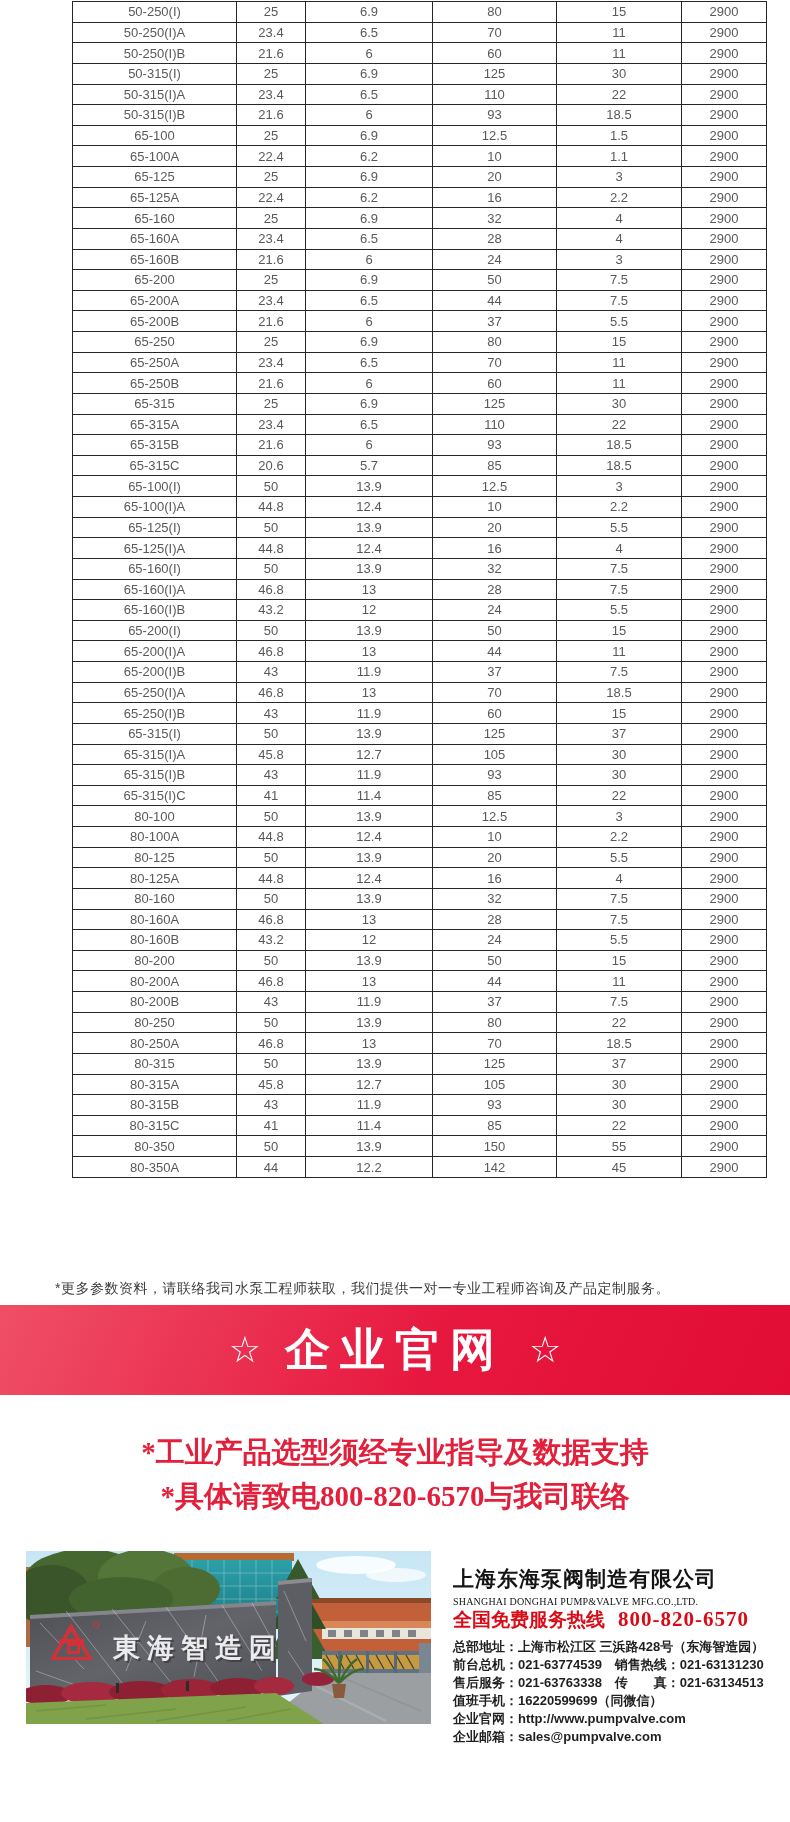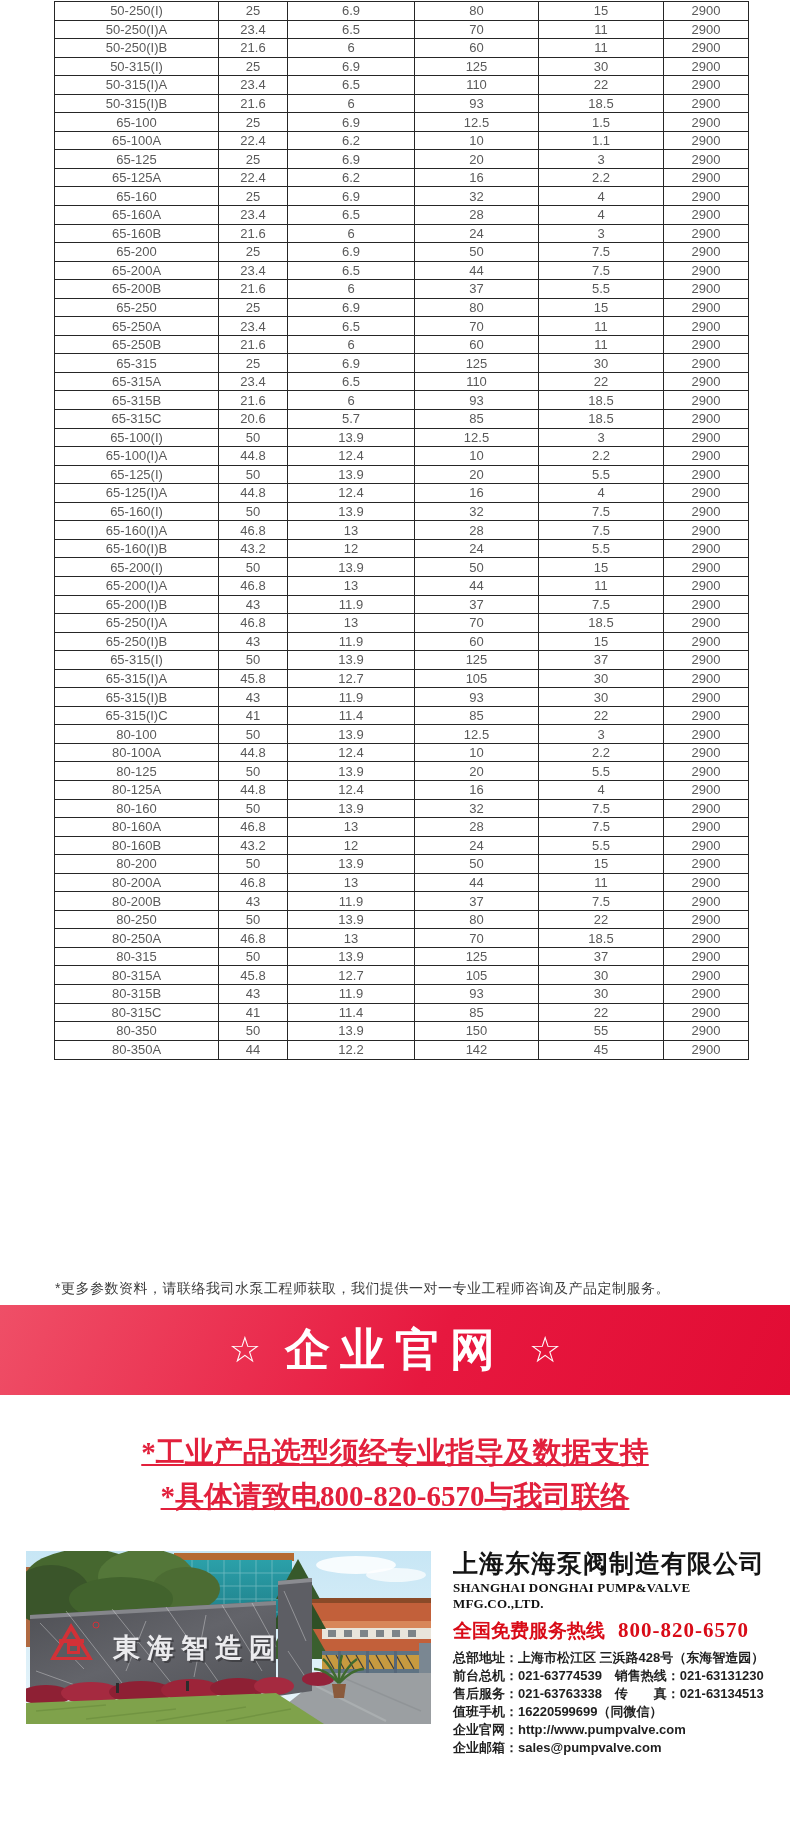--- a/index.html
+++ b/index.html
@@ -1,52 +1,52 @@
 <!DOCTYPE html>
 <html><head>
 <meta charset="utf-8">
 <style>
   html,body{margin:0;padding:0;background:#fff;}
   body{width:790px;height:1822px;position:relative;font-family:"Liberation Sans",sans-serif;}
   .page{position:absolute;left:0;top:0;width:790px;height:1822px;background:#fff;overflow:hidden;}
 
   
-  .spec-table{position:absolute;left:54px;top:1px;width:694px;height:1059px;
+  .spec-table{position:absolute;left:72px;top:1px;width:694px;height:1177px;
     border-collapse:collapse;table-layout:fixed;}
   .spec-table td{border:1px solid #262626;text-align:center;vertical-align:middle;
     padding:0;font-size:13px;color:#595959;font-family:"Liberation Sans",sans-serif;
     overflow:hidden;white-space:nowrap;}
 
   
   .note{position:absolute;left:55px;top:1280px;font-size:14px;color:#3d3d3d;
     letter-spacing:0.5px;}
 
   
   .banner{position:absolute;left:0;top:1305px;width:790px;height:90px;
     background:linear-gradient(115deg,#ef4f67 0%,#e7183f 55%,#e20c34 100%);
     display:flex;align-items:center;justify-content:center;gap:24px;}
   .banner .star{color:#fff;font-size:36px;line-height:1;}
   .banner .banner-title{color:#fff;font-size:45px;font-weight:bold;
     letter-spacing:10px;font-family:"Liberation Sans",sans-serif;}
 
   
   .notice{position:absolute;left:0;width:790px;text-align:center;
     font-family:"Liberation Serif",serif;font-weight:bold;font-size:29px;
-    color:#e2203c;line-height:32px;text-decoration:underline;}
+    color:#e2203c;line-height:32px;}
   .notice1{top:1436px;}
   .notice2{top:1480px;}
 
   
   .footer-photo{position:absolute;left:26px;top:1551px;width:405px;height:173px;}
   .company-block{position:absolute;left:453px;top:1549px;width:316px;}
-  .company-cn{font-size:25px;font-weight:bold;color:#141414;letter-spacing:1px;
-    line-height:28px;font-family:"Liberation Sans",sans-serif;}
-  .company-en{margin-top:3px;font-size:13px;font-weight:bold;color:#101010;
+  .company-cn{font-size:21px;font-weight:bold;color:#141414;letter-spacing:1px;
+    line-height:28px;font-family:"Liberation Sans",sans-serif;margin-top:16px;}
+  .company-en{margin-top:3px;font-size:10px;font-weight:normal;color:#101010;
     font-family:"Liberation Serif",serif;letter-spacing:0.2px;}
-  .hotline{margin-top:6px;color:#d90b17;font-family:"Liberation Serif",serif;
+  .hotline{color:#d90b17;font-family:"Liberation Serif",serif;
     font-weight:bold;white-space:nowrap;}
   .hotline .hl-label{font-size:19px;}
   .hotline .hl-number{font-size:21px;margin-left:9px;letter-spacing:1px;}
   .contacts{margin-top:5px;}
   .contacts div{font-size:13px;font-weight:bold;color:#1f1f1f;line-height:18px;
     font-family:Liberation Sans, sans-serif;white-space:nowrap;}
 </style>
 </head>
 <body>
 

